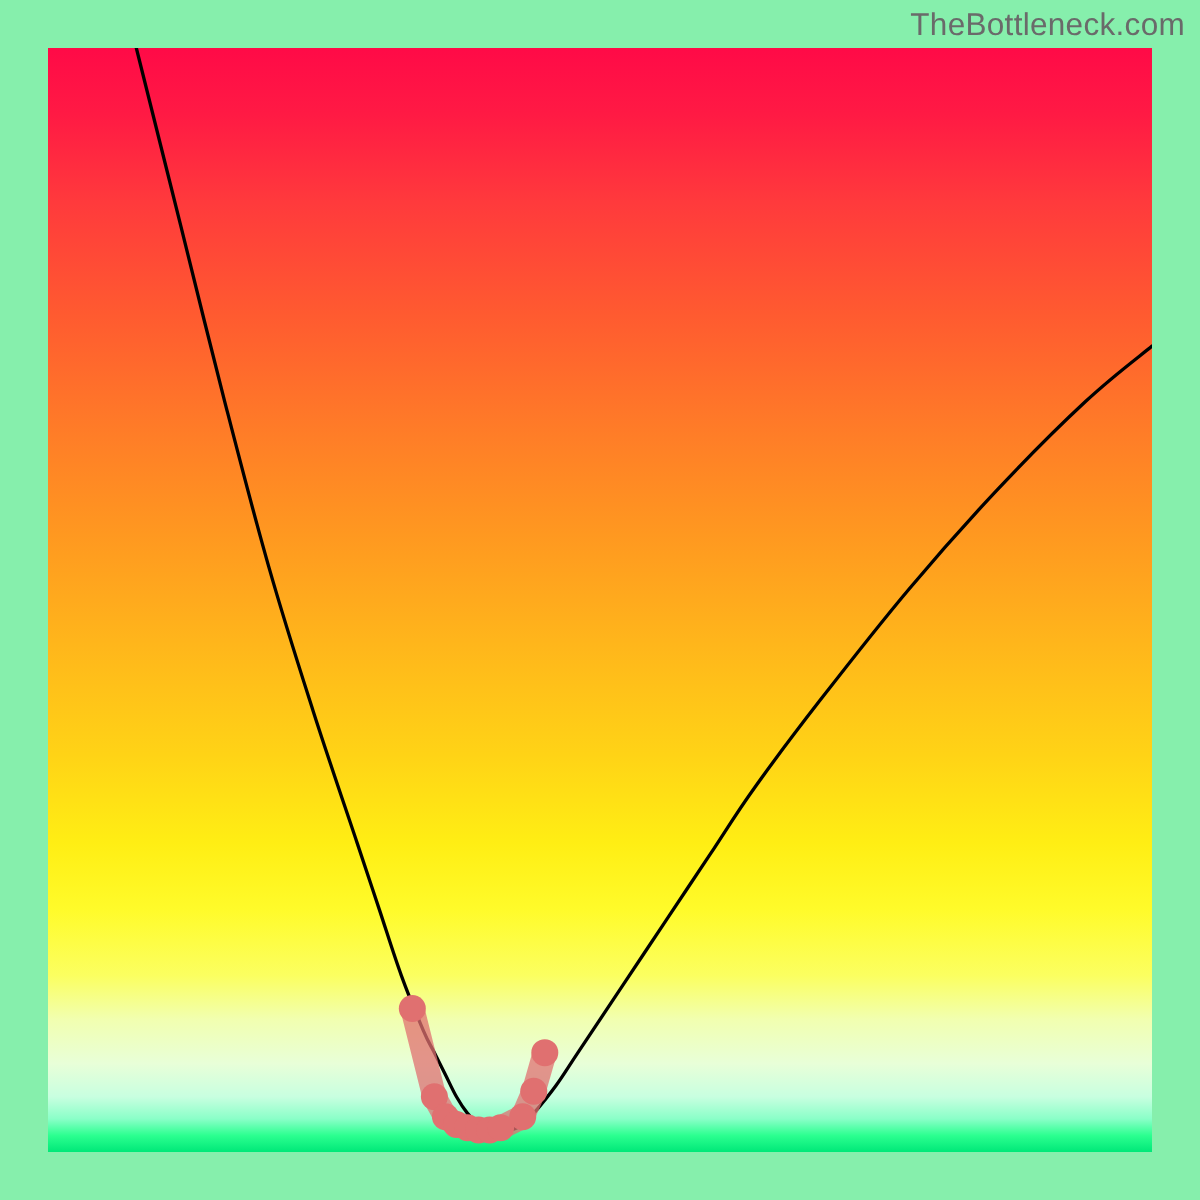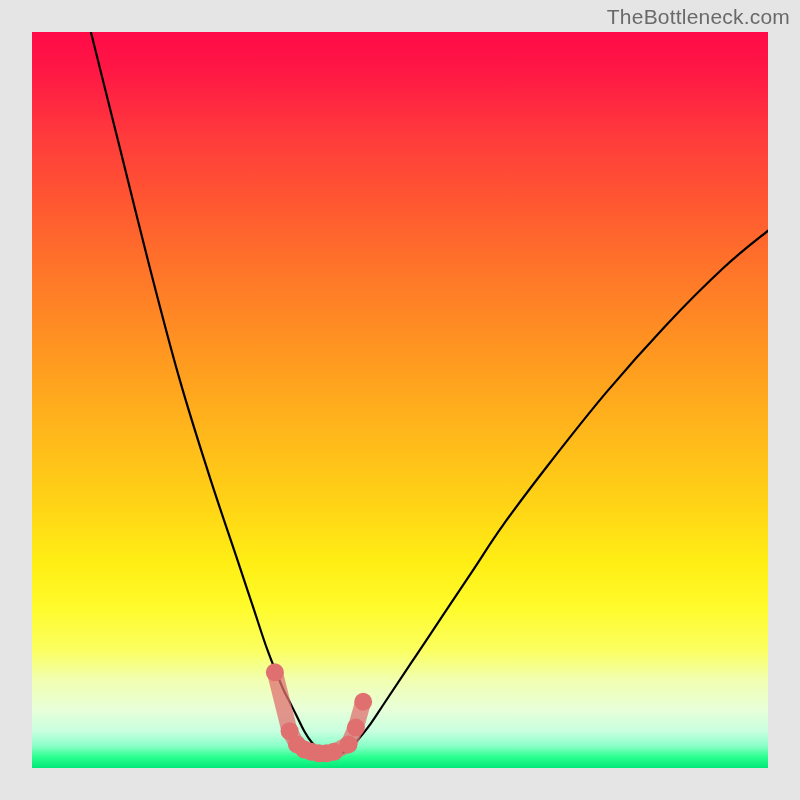--- a/index.html
+++ b/index.html
@@ -10,21 +10,21 @@
     background: #000000;
     overflow: hidden;
     font-family: Arial, Helvetica, sans-serif;
   }
   .frame {
     position: absolute;
     top: 0;
     left: 0;
     width: 800px;
     height: 800px;
-    background: #e5e5e5;
+    background: #86efac;
   }
   .plot-area {
     position: absolute;
     top: 32px;
     left: 32px;
     width: 736px;
     height: 736px;
     overflow: hidden;
   }
   .gradient {

